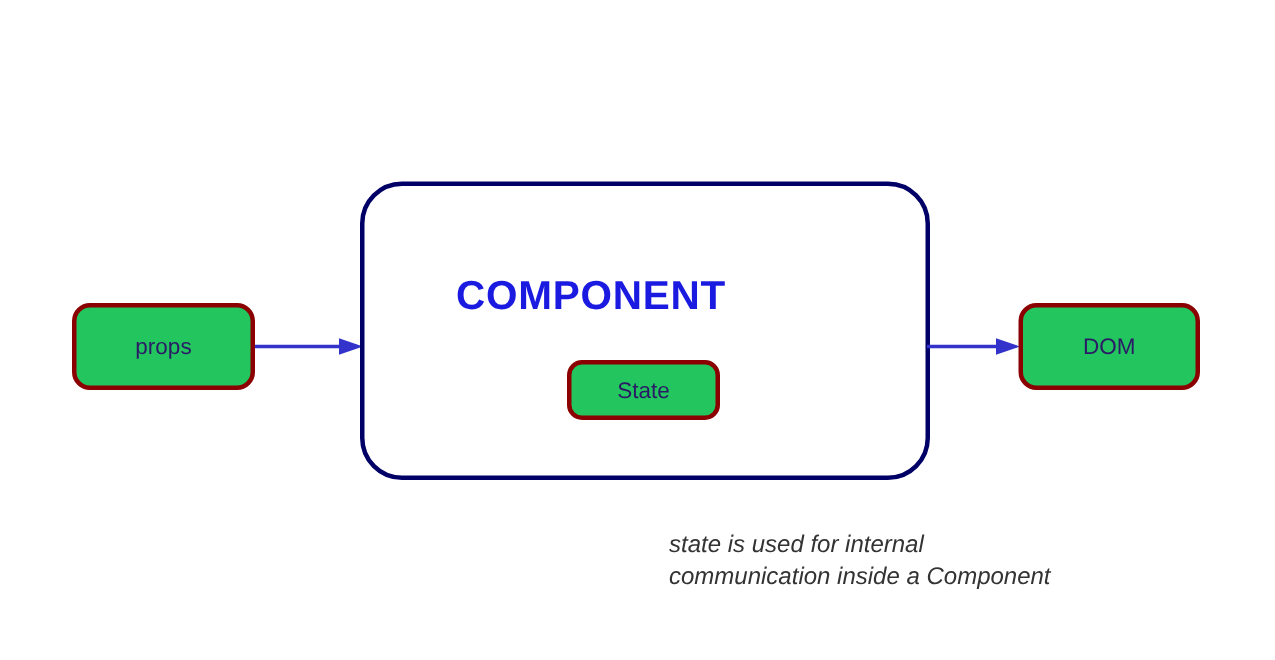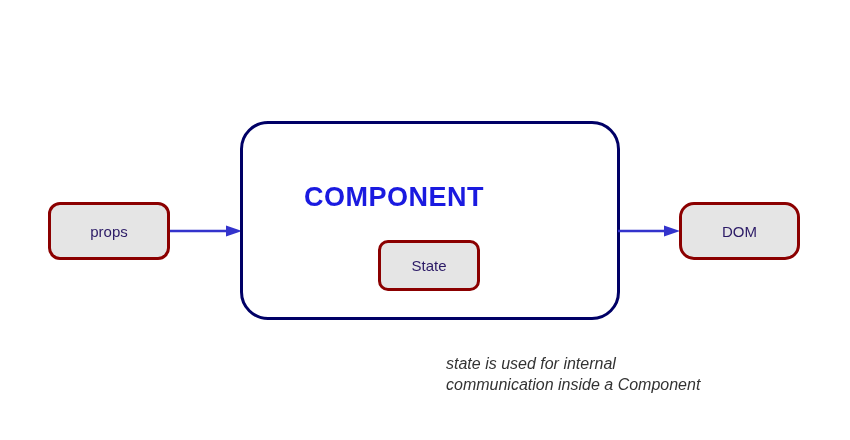--- a/index.html
+++ b/index.html
@@ -13,21 +13,21 @@
     height: 440px;
     background: #ffffff;
     overflow: hidden;
     font-family: "Liberation Sans", sans-serif;
   }
 
   
   .node-red {
     position: absolute;
     box-sizing: border-box;
-    background: #e5e5e5;
+    background: #22c55e;
     border: 3px solid #8b0000;
     border-radius: 12px;
     display: flex;
     align-items: center;
     justify-content: center;
     color: #2b1a66;
     font-size: 15px;
     line-height: 1;
     white-space: nowrap;
   }
@@ -37,28 +37,27 @@
     top: 202px;
     width: 122px;
     height: 58px;
   }
 
   #dom-box {
     left: 679px;
     top: 202px;
     width: 121px;
     height: 58px;
-    border-radius: 15px;
   }
 
   #state-box {
     left: 378px;
     top: 240px;
     width: 102px;
-    height: 51px;
+    height: 40px;
     border-radius: 10px;
   }
 
   
   #component-box {
     position: absolute;
     box-sizing: border-box;
     left: 240px;
     top: 121px;
     width: 380px;

